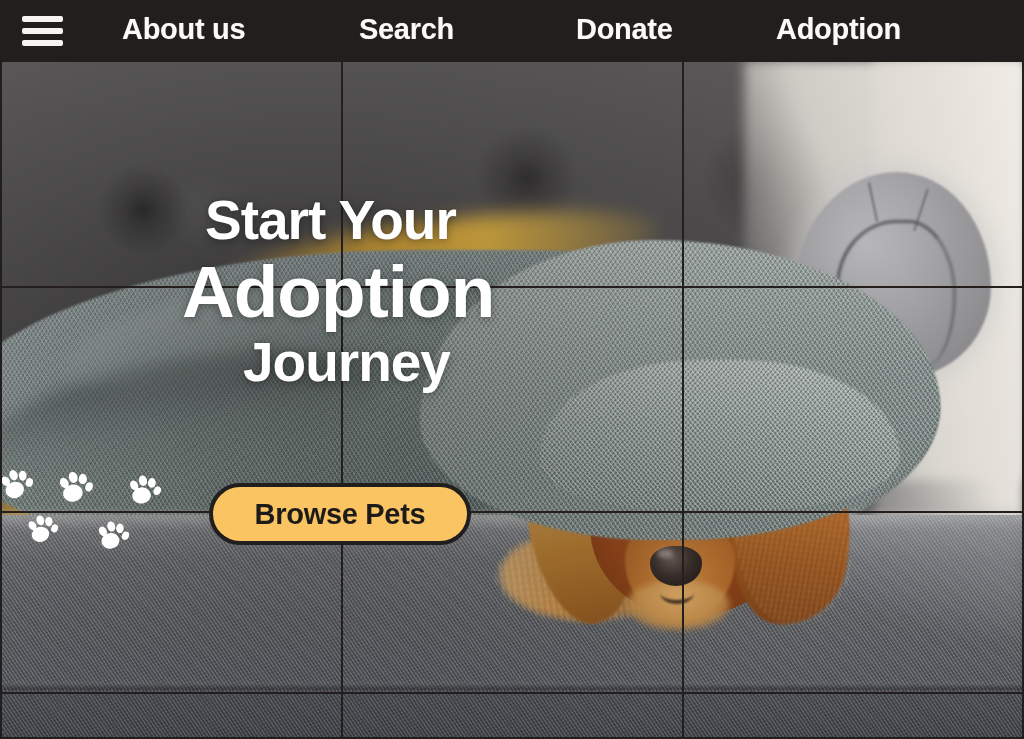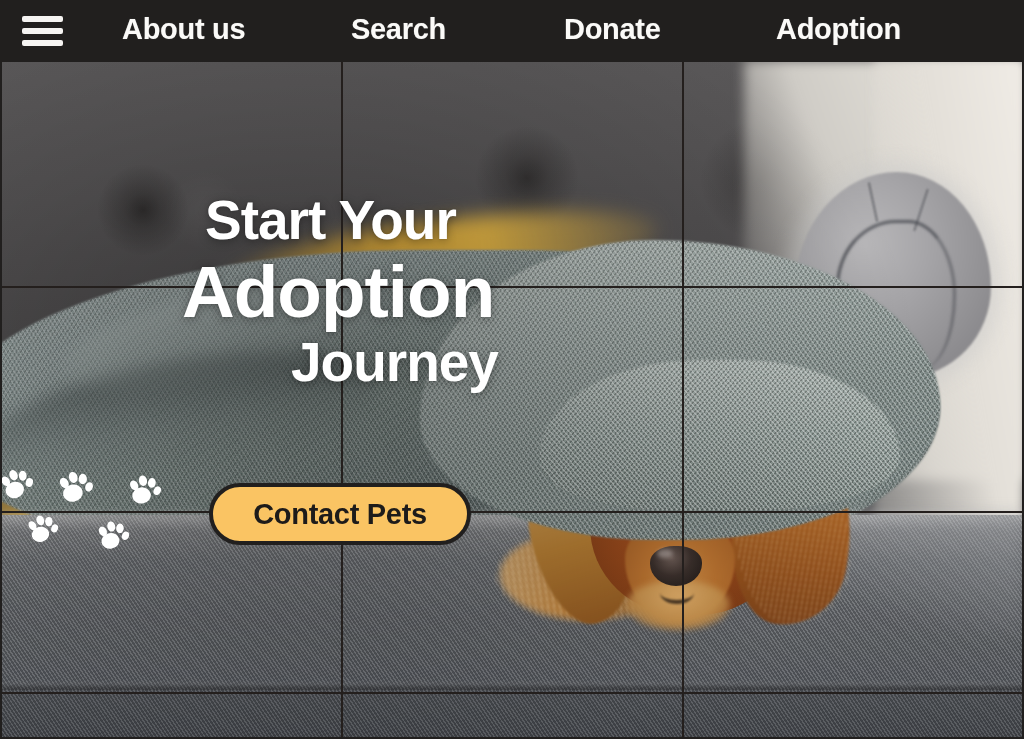--- a/index.html
+++ b/index.html
@@ -51,22 +51,22 @@
     color: #fbfaf8;
     font-family: "Liberation Sans", sans-serif;
     font-size: 29px;
     font-weight: bold;
     letter-spacing: -0.3px;
     white-space: nowrap;
     cursor: pointer;
     text-shadow: 0 0 1px rgba(255,255,255,0.35);
   }
   #nav-about   { left: 122px; }
-  #nav-search  { left: 351px; text-align: right; }
-  #nav-donate  { left: 564px; }
+  #nav-search  { left: 359px; text-align: right; }
+  #nav-donate  { left: 576px; }
   #nav-contact { left: 776px; }
 
   
   .hero {
     position: absolute;
     left: 0; top: 60px;
     width: 1024px;
     height: 679px;
     overflow: hidden;
     background: #5a5a5c;
@@ -433,21 +433,21 @@
     position: absolute;
     color: #ffffff;
     font-family: "Liberation Sans", sans-serif;
     font-weight: bold;
     letter-spacing: -1px;
     white-space: nowrap;
     text-shadow: 0 2px 10px rgba(0,0,0,0.35), 0 0 2px rgba(0,0,0,0.2);
   }
   #headline-1 { left: 205px; top: 128px; font-size: 55px; }
   #headline-2 { left: 182px; top: 190px; font-size: 73px; text-align: right; }
-  #headline-3 { left: 243px; top: 270px; font-size: 55px; margin-left: 48px; }
+  #headline-3 { left: 243px; top: 270px; font-size: 55px; }
 
   
   .cta {
     position: absolute;
     left: 209px; top: 423px;
     width: 262px; height: 62px;
     background: #fac463;
     border: 4px solid #211f1e;
     border-radius: 34px;
     color: #1d1b1a;
@@ -587,21 +587,21 @@
             <ellipse cx="34" cy="24" rx="4.2" ry="5.2" fill="#ffffff" transform="rotate(34 34 24)"></ellipse>
           </svg>
         </div>
       </div>
 
     <div class="hero-copy">
       <div class="headline" id="headline-1">Start Your</div>
       <div class="headline" id="headline-2">Adoption</div>
       <div class="headline" id="headline-3">Journey</div>
     </div>
-    <button class="cta">Contact Pets</button>
+    <button class="cta">Browse Pets</button>
 
     <div class="grid-overlay">
       <div class="grid-v" id="grid-v1"></div>
       <div class="grid-v" id="grid-v2"></div>
       <div class="grid-h" id="grid-h1"></div>
       <div class="grid-h" id="grid-h2"></div>
       <div class="grid-h" id="grid-h3"></div>
     </div>
 
     <div class="hero-frame-border"></div>

